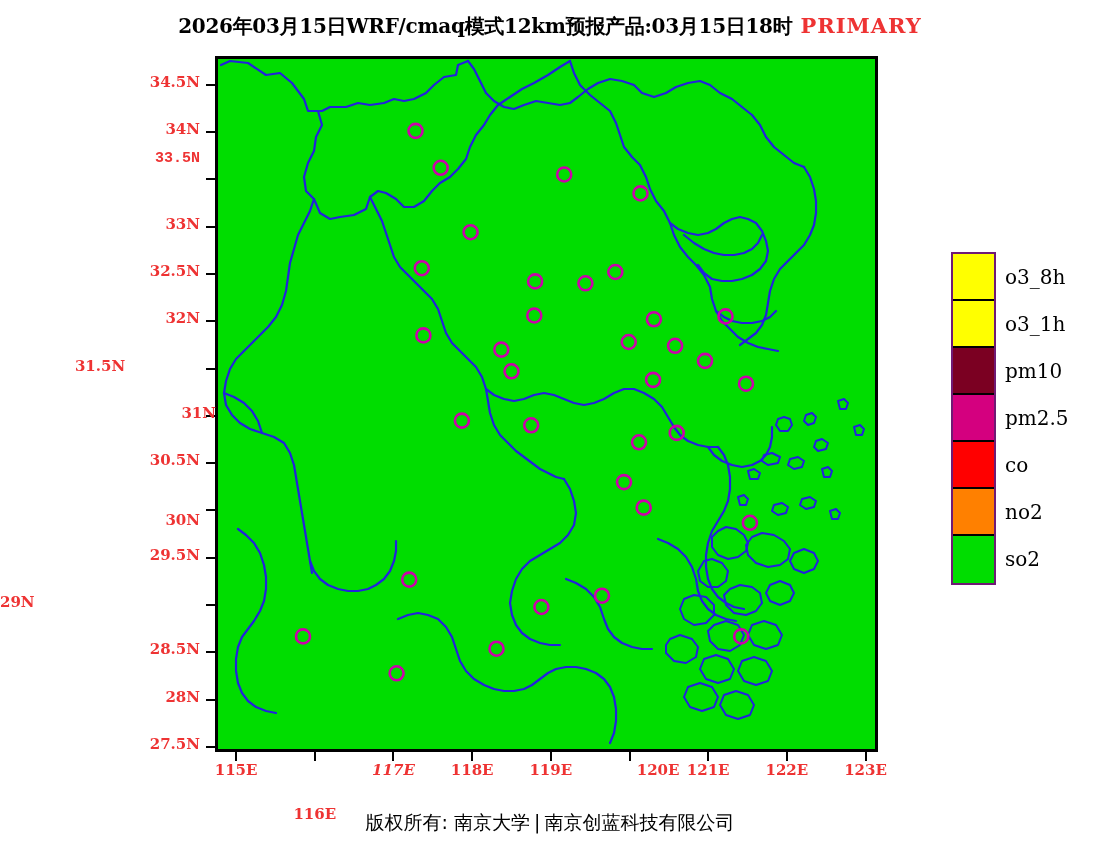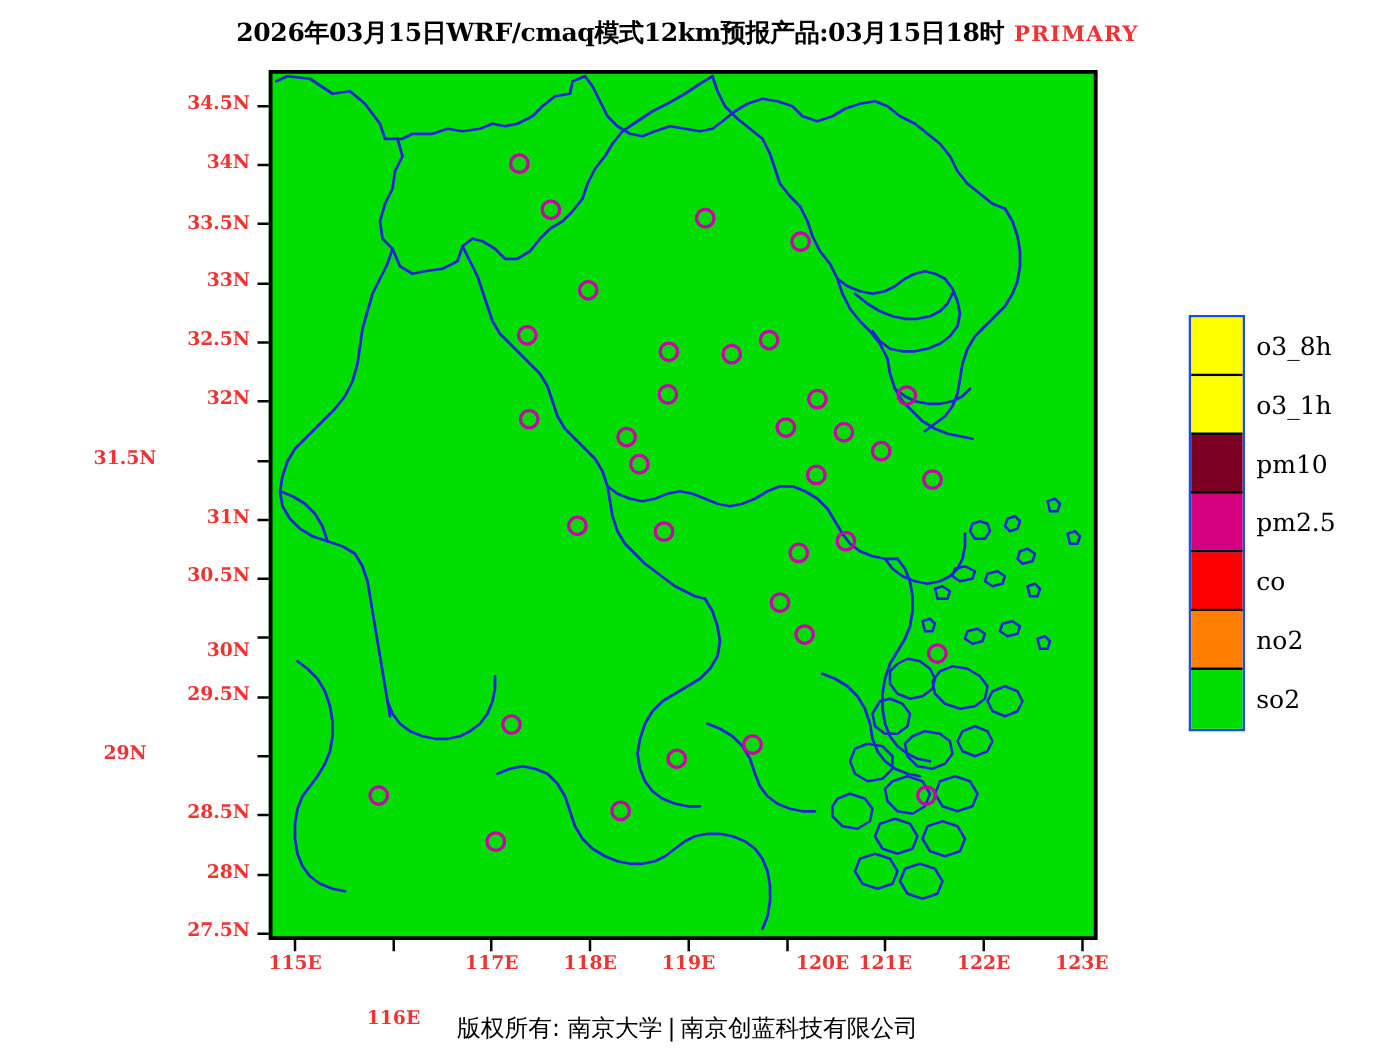--- a/index.html
+++ b/index.html
@@ -26,21 +26,21 @@
   }
   #title-main {
     font-family: "DejaVu Serif", "Liberation Serif", serif;
     font-size: 20px;
     font-weight: bold;
     color: #000000;
     letter-spacing: -0.3px;
   }
   #title-primary {
     font-family: "DejaVu Serif", "Liberation Serif", serif;
-    font-size: 17px;
+    font-size: 21px;
     font-weight: bold;
     color: #ee3333;
     margin-left: 8px;
     letter-spacing: 1px;
   }
 
   
   #plot-frame {
     position: absolute;
     left: 215px;
@@ -88,21 +88,21 @@
     width: 2px;
     top: 752px;
   }
 
   
   #legend {
     position: absolute;
     left: 951px;
     top: 252px;
     width: 41px;
-    border: 2px solid #1d4ed8;
+    border: 2px solid #701a75;
     box-sizing: content-box;
   }
   .legend-row {
     position: relative;
     width: 41px;
     height: 47px;
   }
   .legend-swatch {
     width: 41px;
     height: 47px;
@@ -246,51 +246,51 @@
     </g>
   </svg>
 </div>
 
 <div id="axis-layer">
     <div class="tick ytick" style="top: 83.5556px;"></div>
     <div class="axis-label ylabel" style="left: 0px; width: 200px; text-align: right; top: 72.5556px;">34.5N</div>
     <div class="tick ytick" style="top: 130.881px;"></div>
     <div class="axis-label ylabel" style="left: 0px; width: 200px; text-align: right; top: 119.881px;">34N</div>
     <div class="tick ytick" style="top: 178.206px;"></div>
-    <div class="axis-label ylabel" style="left: 0px; width: 200px; text-align: right; top: 169px;">33.5N</div>
+    <div class="axis-label ylabel" style="left: 0px; width: 200px; text-align: right; top: 150px; font-family: Liberation Mono, monospace;">33.5N</div>
     <div class="tick ytick" style="top: 225.531px;"></div>
     <div class="axis-label ylabel" style="left: 0px; width: 200px; text-align: right; top: 214.531px;">33N</div>
     <div class="tick ytick" style="top: 272.856px;"></div>
     <div class="axis-label ylabel" style="left: 0px; width: 200px; text-align: right; top: 261.856px;">32.5N</div>
     <div class="tick ytick" style="top: 320.181px;"></div>
     <div class="axis-label ylabel" style="left: 0px; width: 200px; text-align: right; top: 309.181px;">32N</div>
     <div class="tick ytick" style="top: 367.506px;"></div>
     <div class="axis-label ylabel" style="left: 0px; width: 200px; text-align: center; top: 356.506px;">31.5N</div>
     <div class="tick ytick" style="top: 414.831px;"></div>
-    <div class="axis-label ylabel" style="left: 0px; width: 200px; text-align: right; top: 403.831px;">31N</div>
+    <div class="axis-label ylabel" style="left: 16px; width: 200px; text-align: right; top: 403.831px;">31N</div>
     <div class="tick ytick" style="top: 462.156px;"></div>
     <div class="axis-label ylabel" style="left: 0px; width: 200px; text-align: right; top: 451.156px;">30.5N</div>
     <div class="tick ytick" style="top: 509.481px;"></div>
     <div class="axis-label ylabel" style="left: 0px; width: 200px; text-align: right; top: 511px;">30N</div>
     <div class="tick ytick" style="top: 556.807px;"></div>
     <div class="axis-label ylabel" style="left: 0px; width: 200px; top: 545.807px;">29.5N</div>
     <div class="tick ytick" style="top: 604.132px;"></div>
-    <div class="axis-label ylabel" style="left: 0px; width: 200px; text-align: center; top: 593.132px;">29N</div>
+    <div class="axis-label ylabel" style="left: 0px; width: 200px; text-align: left; top: 593.132px;">29N</div>
     <div class="tick ytick" style="top: 651.457px;"></div>
     <div class="axis-label ylabel" style="left: 0px; width: 200px; text-align: right; top: 640.457px;">28.5N</div>
     <div class="tick ytick" style="top: 698.782px;"></div>
     <div class="axis-label ylabel" style="left: 0px; width: 200px; text-align: right; top: 687.782px;">28N</div>
     <div class="tick ytick" style="top: 746.107px;"></div>
     <div class="axis-label ylabel" style="left: 0px; width: 200px; text-align: right; top: 735.107px;">27.5N</div>
     <div class="tick xtick" style="left: 235.097px;"></div>
     <div class="axis-label" style="left: 186.097px; width: 100px; text-align: center; top: 761px;">115E</div>
     <div class="tick xtick" style="left: 313.78px;"></div>
     <div class="axis-label" style="left: 264.78px; width: 100px; text-align: center; top: 761px; margin-top: 44px;">116E</div>
     <div class="tick xtick" style="left: 392.462px;"></div>
-    <div class="axis-label" style="left: 343.462px; width: 100px; text-align: center; top: 761px;">117E</div>
+    <div class="axis-label" style="left: 343.462px; width: 100px; text-align: center; top: 761px; font-style: italic;">117E</div>
     <div class="tick xtick" style="left: 471.145px;"></div>
     <div class="axis-label" style="left: 422.145px; width: 100px; text-align: center; top: 761px;">118E</div>
     <div class="tick xtick" style="left: 549.828px;"></div>
     <div class="axis-label" style="left: 500.828px; width: 100px; text-align: center; top: 761px;">119E</div>
     <div class="tick xtick" style="left: 628.51px;"></div>
     <div class="axis-label" style="left: 579.51px; width: 100px; text-align: right; top: 761px;">120E</div>
     <div class="tick xtick" style="left: 707.193px;"></div>
     <div class="axis-label" style="left: 658.193px; width: 100px; text-align: center; top: 761px;">121E</div>
     <div class="tick xtick" style="left: 785.875px;"></div>
     <div class="axis-label" style="left: 736.875px; width: 100px; text-align: center; top: 761px;">122E</div>

